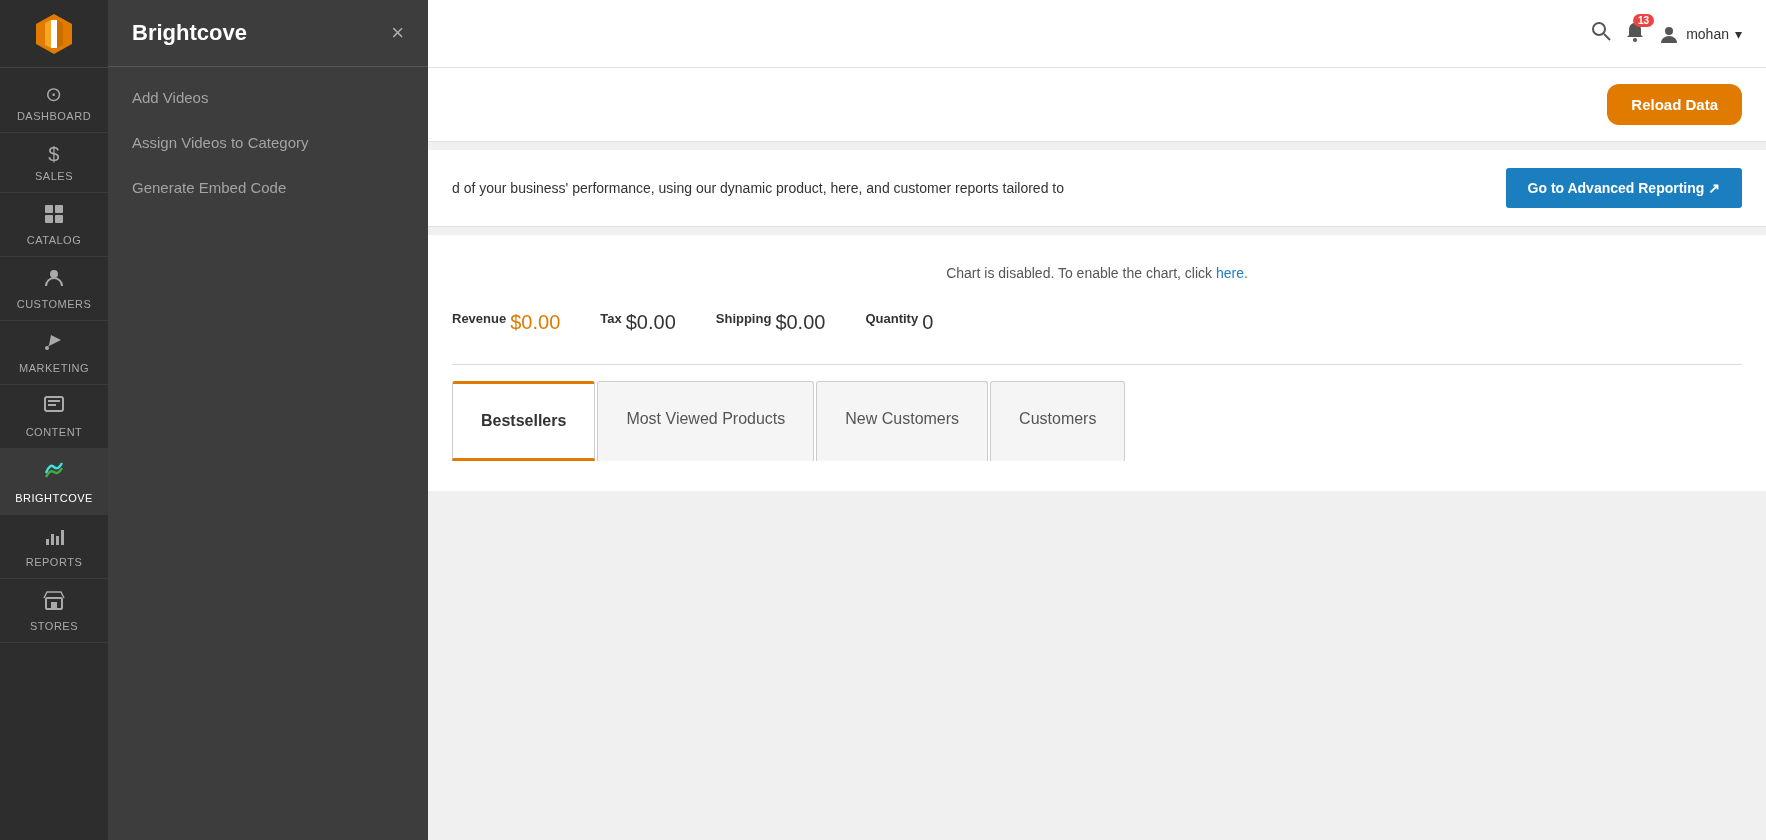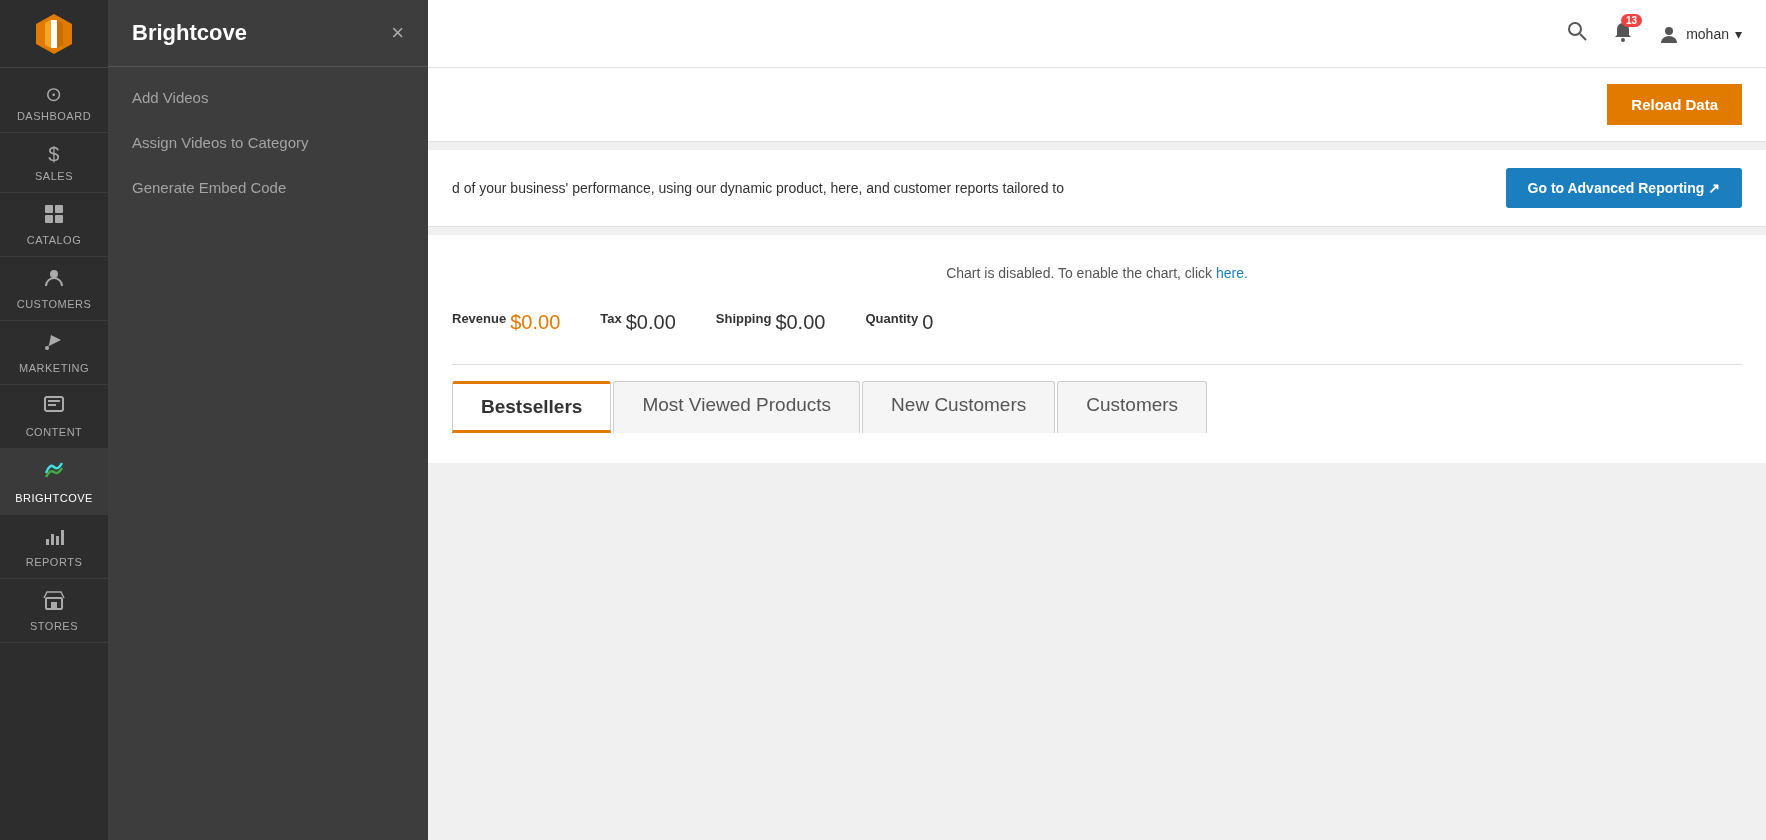--- a/index.html
+++ b/index.html
@@ -101,21 +101,21 @@
 
     
     .topbar {
       background: #fff;
       height: 68px;
       display: flex;
       align-items: center;
       justify-content: flex-end;
       padding: 0 24px;
       border-bottom: 1px solid #e0e0e0;
-      gap: 24px;
+      gap: 12px;
       flex-shrink: 0;
     }
     .topbar-search { font-size: 22px; color: #555; cursor: pointer; }
     .topbar-bell {
       position: relative;
       font-size: 20px;
       color: #555;
       cursor: pointer;
     }
     .topbar-badge {
@@ -154,21 +154,21 @@
       justify-content: flex-end;
       border-bottom: 1px solid #e0e0e0;
     }
     .reload-btn {
       background: #e07b00;
       color: #fff;
       border: none;
       padding: 12px 24px;
       font-size: 15px;
       font-weight: 600;
-      border-radius: 0;
+      border-radius: 12px;
       cursor: pointer;
     }
 
     
     .adv-reporting-bar {
       background: #fff;
       padding: 18px 24px;
       display: flex;
       align-items: center;
       justify-content: space-between;
@@ -218,22 +218,22 @@
     .stat-value.dark { color: #333; }
 
     
     .tabs-row {
       display: flex;
       gap: 0;
       border-top: 1px solid #ddd;
       padding-top: 16px;
     }
     .tab {
-      padding: 12px 28px;
-      font-size: 19px;
+      padding: 28px 28px;
+      font-size: 16px;
       color: #555;
       border: 1px solid #ccc;
       border-bottom: none;
       cursor: pointer;
       background: #f5f5f5;
       margin-right: 2px;
       border-radius: 3px 3px 0 0;
     }
     .tab.active {
       background: #fff;

